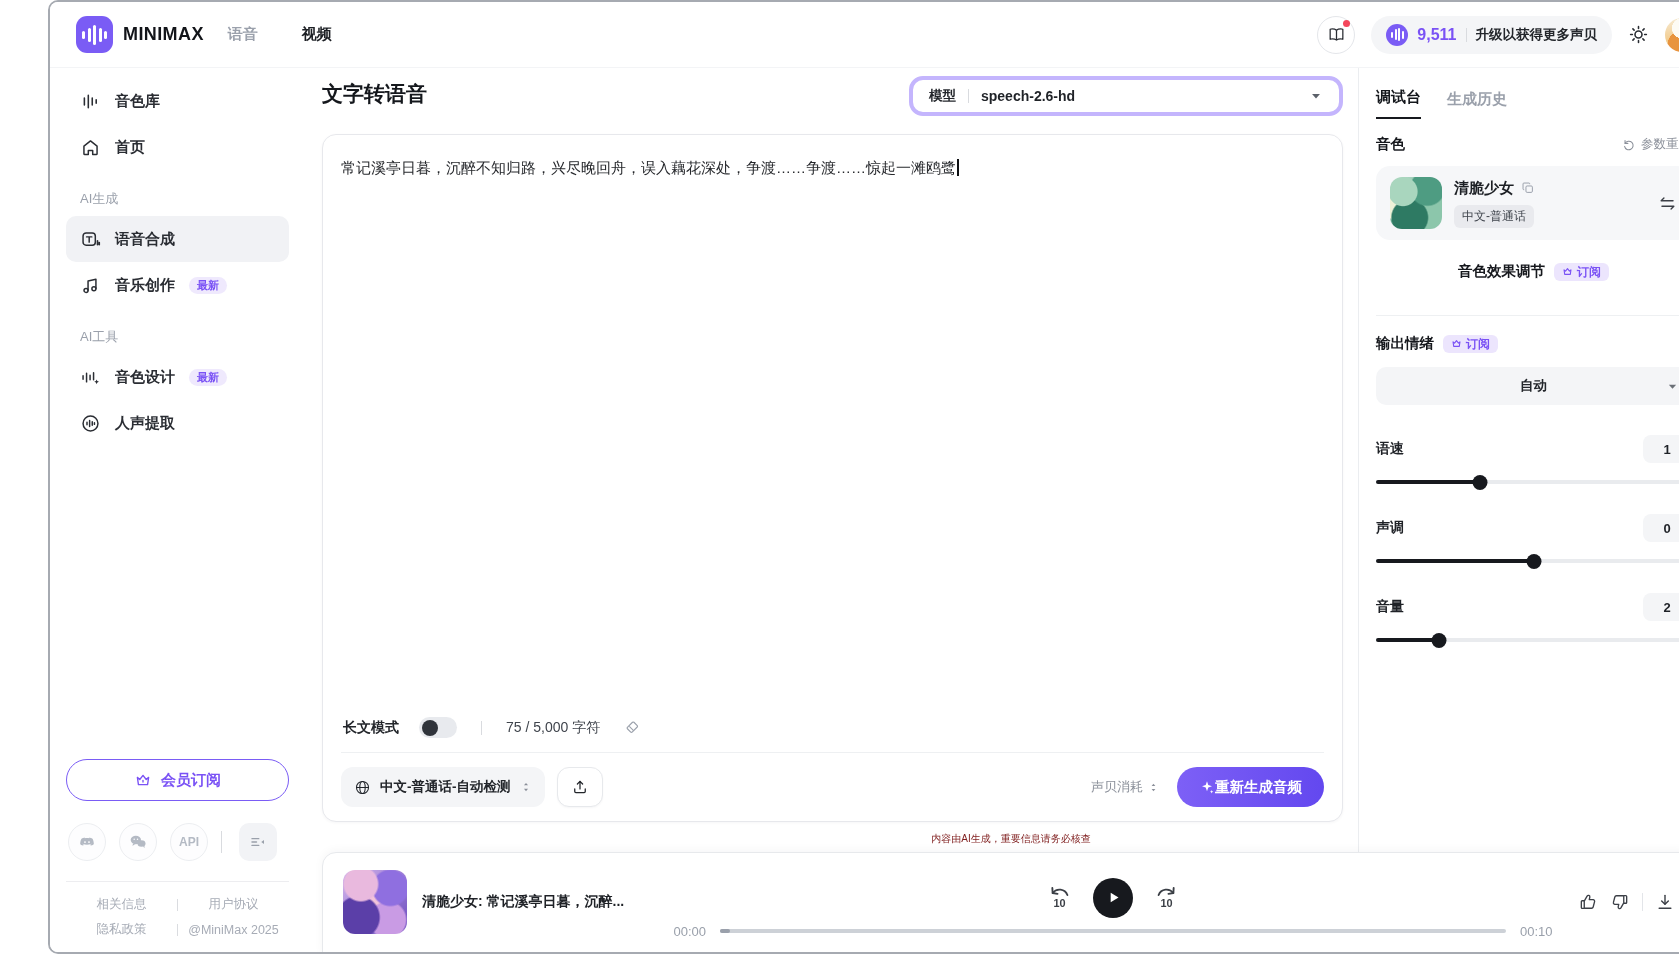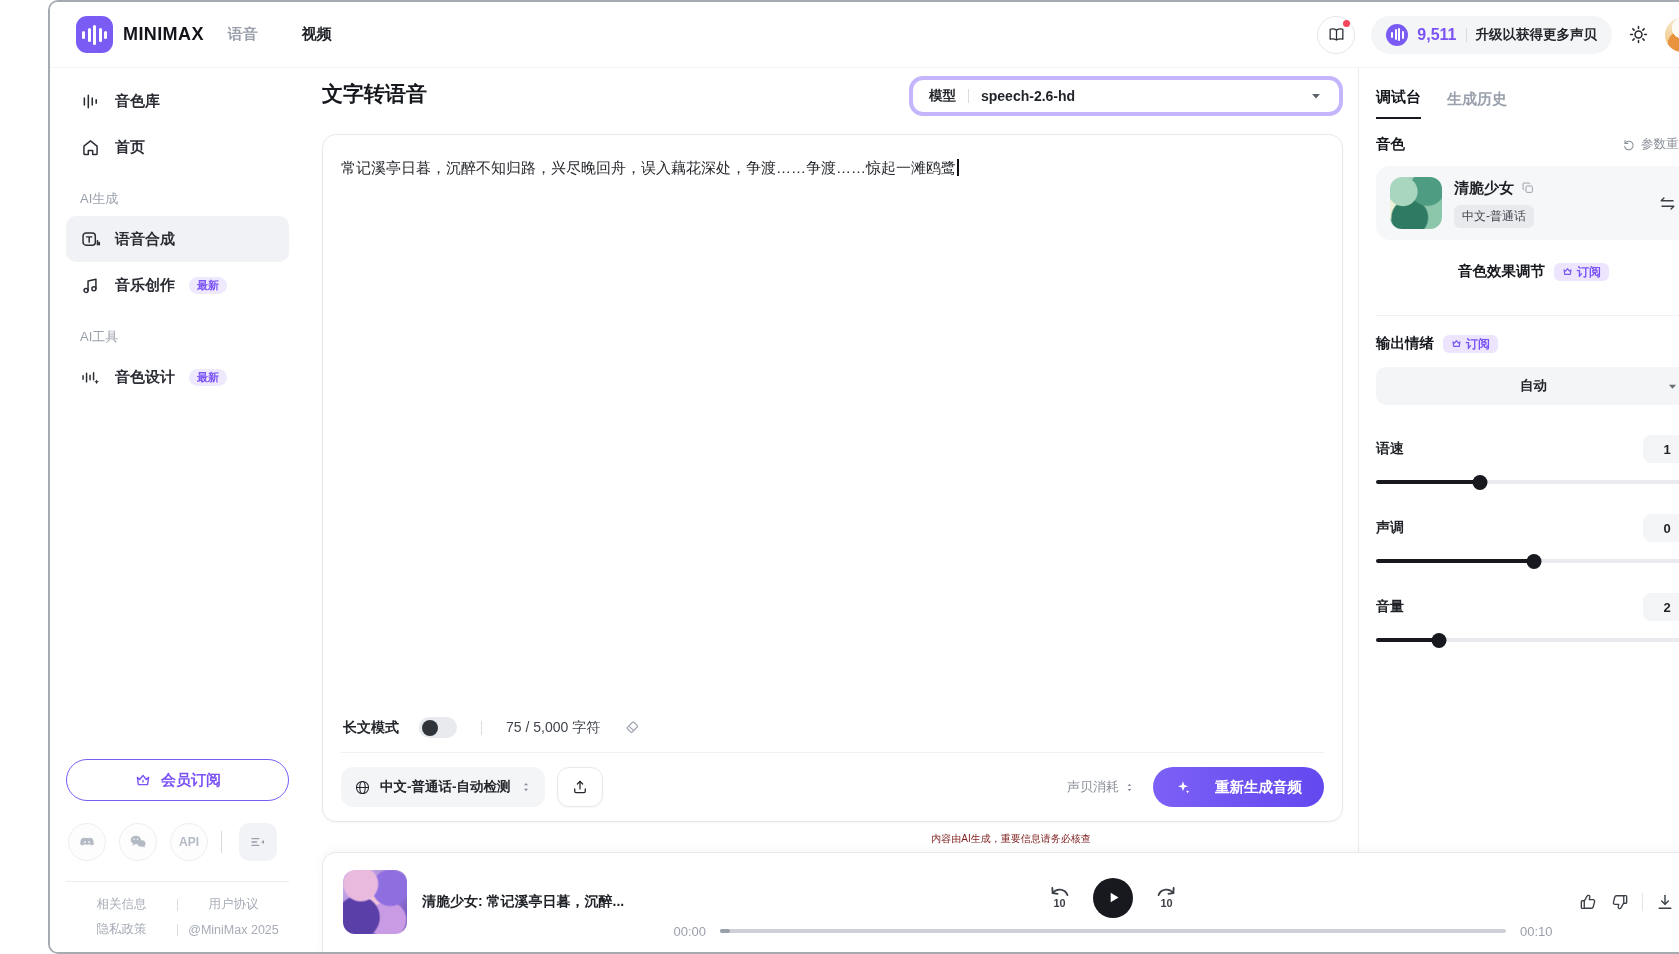--- a/index.html
+++ b/index.html
@@ -74,21 +74,21 @@
   .eraser { color:#9aa0ab; display:flex; }
   .editor-toolbar { border-top:1px solid #eef0f2; padding-top:14px; display:flex; align-items:center; gap:12px; }
   .lang-pill { height:40px; background:#f4f5f7; border-radius:12px; display:flex; align-items:center; gap:9px; padding:0 13px; }
   .lang-pill .gtext { font-size:13.5px; font-weight:600; color:#23262b; }
   .updown { color:#8a8f99; display:flex; }
   .upload-btn { width:46px; height:40px; border:1px solid #e7e9ec; border-radius:12px; background:#fff;
                 display:flex; align-items:center; justify-content:center; color:#23262b; box-shadow:0 1px 2px rgba(17,24,39,.04); }
   .cost { margin-left:auto; display:flex; align-items:center; gap:5px; font-size:13px; color:#8a8f99; }
   .generate-btn { height:40px; border-radius:20px; border:none; padding:0 22px; margin-left:6px;
                   background:linear-gradient(90deg,#7d60f6,#6348ef); color:#fff; font-size:14.5px; font-weight:700;
-                  display:flex; align-items:center; gap:24px; font-family:inherit; }
+                  display:flex; align-items:center; gap:0; font-family:inherit; }
   .disclaimer { position:absolute; left:255px; right:8px; top:830px; text-align:center; font-size:10px; color:#7f1d1d; z-index:1; }
 
   
   .rightpanel { position:absolute; left:1308px; top:66px; right:0; bottom:0; border-left:1px solid #ebedf0;
                 padding:20px 34px 0 17px; background:#fff; }
   .tabs { display:flex; gap:26px; align-items:flex-end; }
   .tab { font-size:15px; padding-bottom:10px; }
   .tab.active { font-weight:700; color:#14171c; border-bottom:2.5px solid #17191e; }
   .tab.inactive { font-weight:600; color:#9aa0ab; }
   .voice-head { display:flex; align-items:center; margin:16px 0 12px; }
@@ -251,20 +251,29 @@
       <span class="sicon">
         <svg viewBox="0 0 24 24" fill="none" stroke="currentColor" stroke-width="1.7" stroke-linecap="round">
             <path d="M3.5 10v4M7.5 7v10M11.5 9.5v5M15.5 6.5v8"></path>
             <path d="M19 14.2l.8 1.9 1.9.8-1.9.8-.8 1.9-.8-1.9-1.9-.8 1.9-.8z" fill="currentColor" stroke="none"></path>
           </svg>
       </span>
       <span>音色设计</span>
       <span class="badge-new">最新</span>
     </div>
 
+    <div class="side-item">
+      <span class="sicon">
+        <svg viewBox="0 0 24 24" fill="none" stroke="currentColor" stroke-width="1.7" stroke-linecap="round">
+            <circle cx="12" cy="12" r="8.5"></circle>
+            <path d="M8 10.5v3M11 8.5v7M14 10v4M16.5 11v2"></path>
+          </svg>
+      </span>
+      <span>人声提取</span>
+    </div>
 
     <div class="side-bottom">
       <button class="member-btn">
         <span>
           <svg width="18" height="18" viewBox="0 0 24 24" fill="none" stroke="currentColor" stroke-width="1.8" stroke-linejoin="round">
               <path d="M4.5 8.5l3.2 2.8L12 5.8l4.3 5.5 3.2-2.8-1.4 9.7H5.9z"></path>
               <path d="M12 12.5v2.2" stroke-linecap="round"></path>
             </svg>
         </span>
         <span>会员订阅</span>

